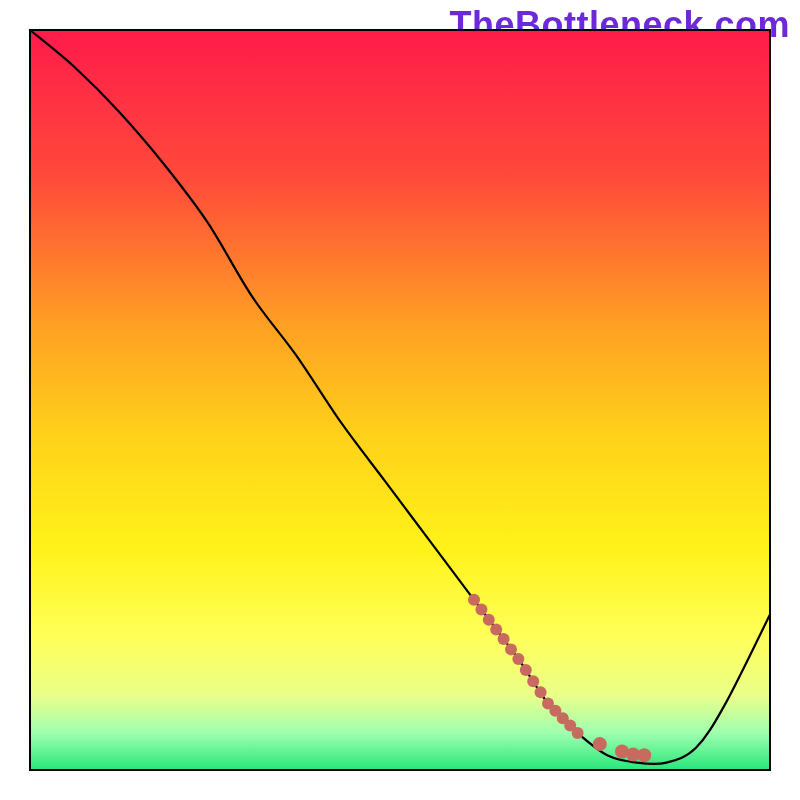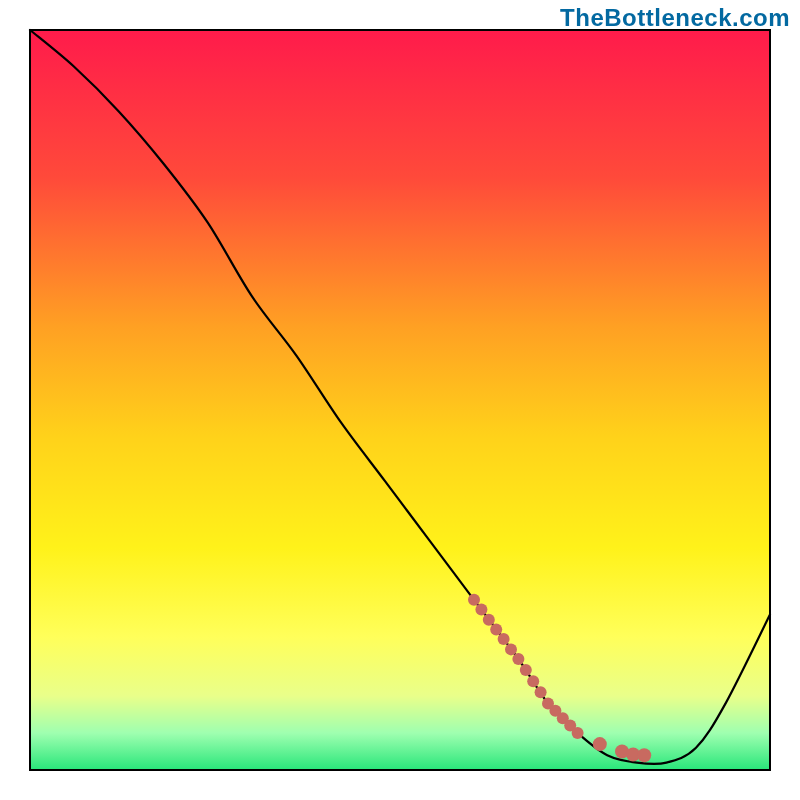--- a/index.html
+++ b/index.html
@@ -14,23 +14,23 @@
   .outer {
     position: relative;
     width: 800px;
     height: 800px;
     box-sizing: border-box;
   }
   .watermark {
     position: absolute;
     top: 4px;
     right: 10px;
-    font-size: 24px;
+    font-size: 36px;
     font-weight: 600;
-    color: #0369a1;
+    color: #6d28d9;
     letter-spacing: 0.5px;
     user-select: none;
   }
   svg.chart {
     position: absolute;
     left: 0;
     top: 0;
     width: 800px;
     height: 800px;
     display: block;

